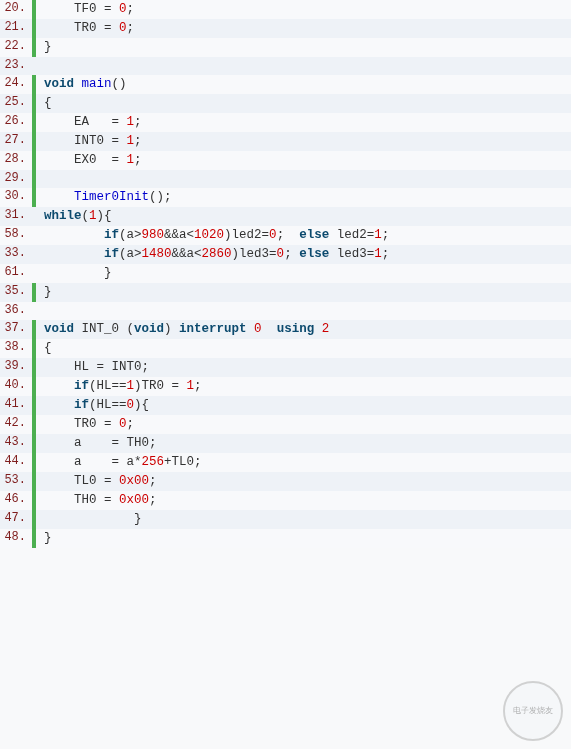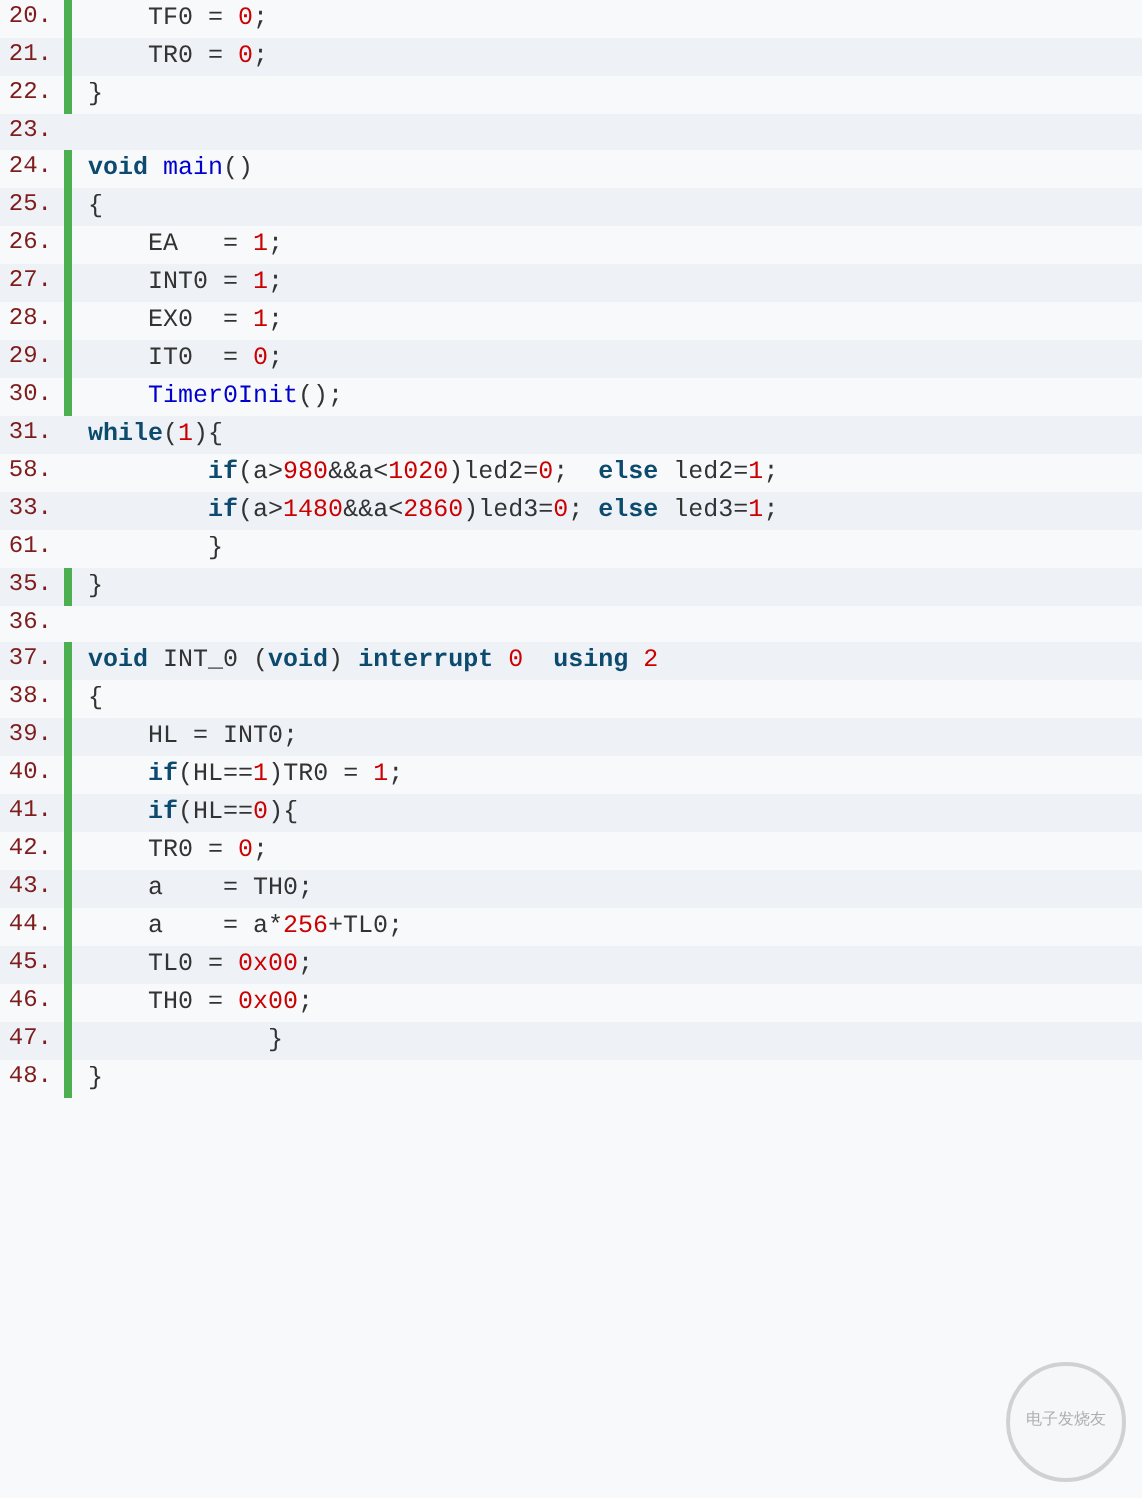--- a/index.html
+++ b/index.html
@@ -129,21 +129,20 @@
         <div class="code-content">    INT0 = <span class="num">1</span>;</div>
       </div>
       <div class="code-row">
         <div class="line-num">28.</div>
         <div class="line-bar"></div>
         <div class="code-content">    EX0  = <span class="num">1</span>;</div>
       </div>
       <div class="code-row">
         <div class="line-num">29.</div>
         <div class="line-bar"></div>
-        <div class="code-content">    IT0  = <span class="num">0</span>;</div>
       </div>
       <div class="code-row">
         <div class="line-num">30.</div>
         <div class="line-bar"></div>
         <div class="code-content">    <span class="fn">Timer0Init</span>();</div>
       </div>
       <div class="code-row">
         <div class="line-num">31.</div>
         <div class="line-bar empty"></div>
         <div class="code-content"><span class="kw">while</span>(<span class="num">1</span>){</div>
@@ -207,21 +206,21 @@
         <div class="line-num">43.</div>
         <div class="line-bar"></div>
         <div class="code-content">    a    = TH0;</div>
       </div>
       <div class="code-row">
         <div class="line-num">44.</div>
         <div class="line-bar"></div>
         <div class="code-content">    a    = a*<span class="num">256</span>+TL0;</div>
       </div>
       <div class="code-row">
-        <div class="line-num">45.</div>
+        <div class="line-num">53.</div>
         <div class="line-bar"></div>
         <div class="code-content">    TL0 = <span class="num">0x00</span>;</div>
       </div>
       <div class="code-row">
         <div class="line-num">46.</div>
         <div class="line-bar"></div>
         <div class="code-content">    TH0 = <span class="num">0x00</span>;</div>
       </div>
       <div class="code-row">
         <div class="line-num">47.</div>

